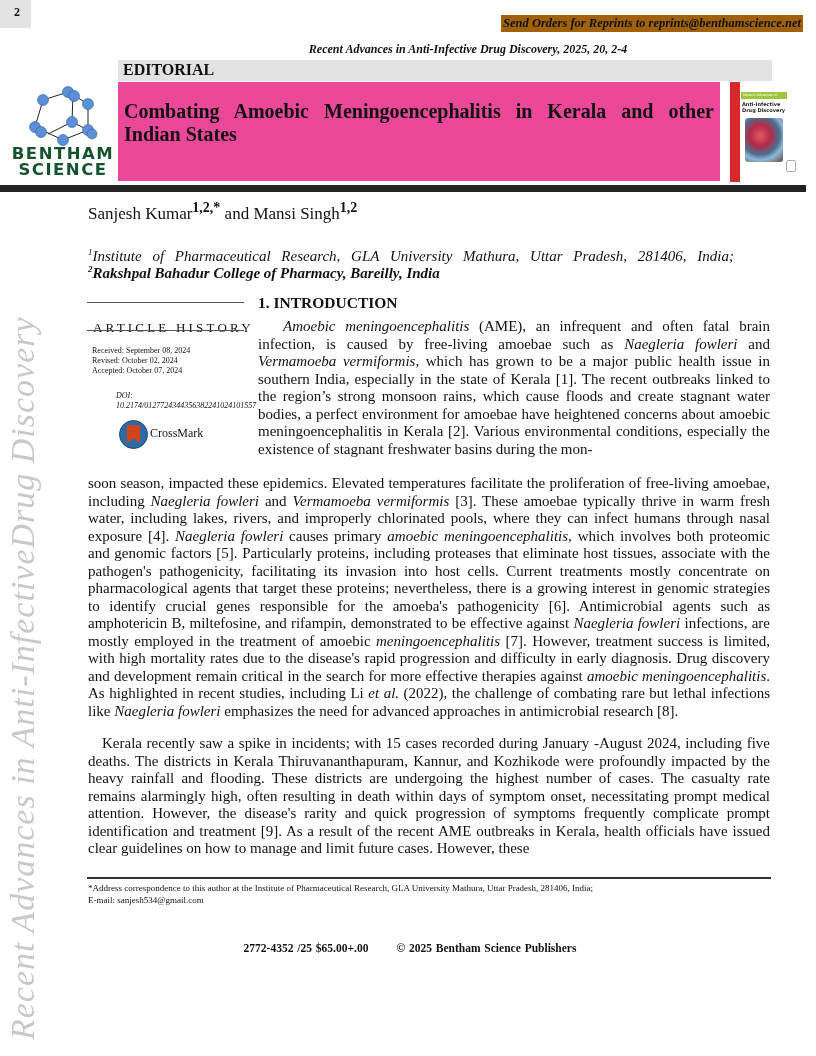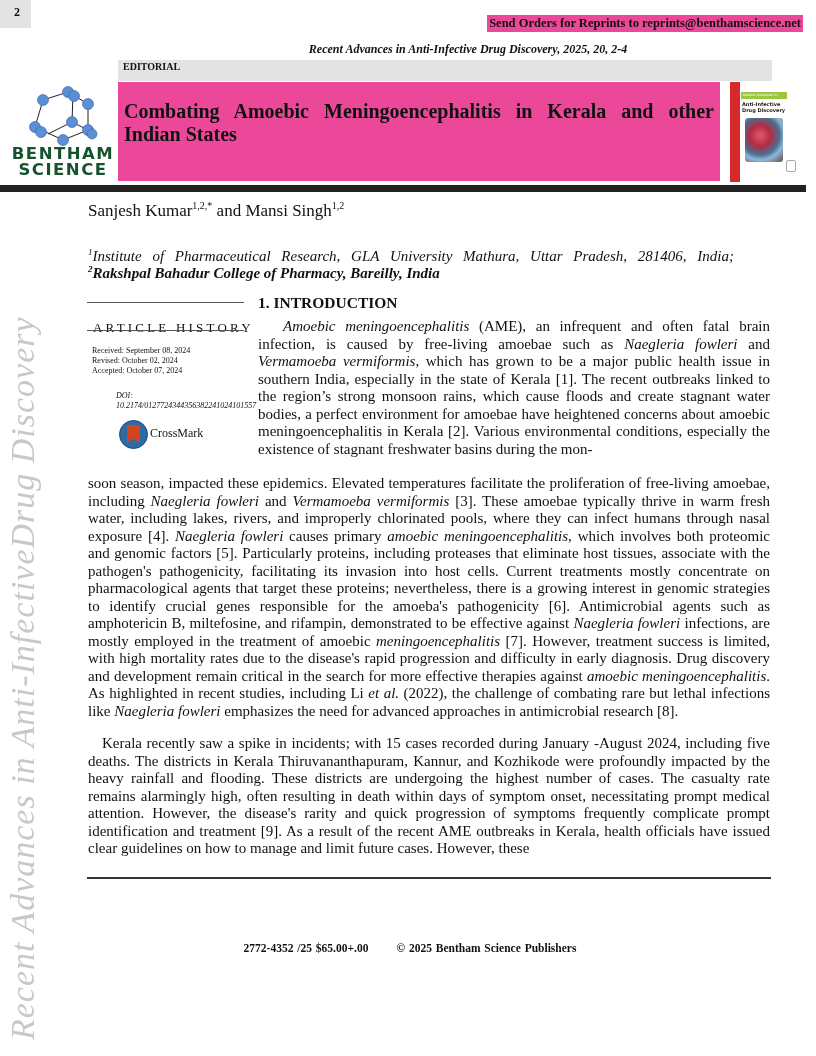--- a/index.html
+++ b/index.html
@@ -1,46 +1,46 @@
 <!DOCTYPE html>
 <html><head>
 <meta charset="utf-8">
 <style>
   html, body { margin: 0; padding: 0; background: #fff; }
   body { width: 816px; height: 1056px; position: relative; overflow: hidden;
          font-family: "Liberation Serif", serif; color: #111; }
   .abs { position: absolute; }
   .page-num { left: 0; top: 0; width: 31px; height: 28px; background: #e3e3e3;
               font-weight: bold; font-size: 12px; padding: 5px 0 0 14px; box-sizing: border-box; }
-  .reprints { right: 13px; top: 15px; background: #ec4899; font-weight: bold; 
+  .reprints { right: 13px; top: 15px; background: #a16207; font-weight: bold; font-style: italic;
               font-size: 12.5px; padding: 1px 2px; }
   .journal-line { left: 0; width: 816px; top: 42px; text-align: center; padding-left: 120px; box-sizing: border-box;
                   font-weight: bold; font-style: italic; font-size: 12px; }
   .editorial-bar { left: 118px; top: 60px; width: 654px; height: 21px; background: #e3e3e3;
-                   font-weight: bold; font-size: 10px; padding: 1px 8px 0 5px; box-sizing: border-box; }
+                   font-weight: bold; font-size: 16px; padding: 1px 8px 0 5px; box-sizing: border-box; }
   .title-box { left: 118px; top: 82px; width: 602px; height: 99px; background: #ec4899;
                box-sizing: border-box; padding: 18px 6px 0 6px; }
   .title { font-weight: bold; font-size: 20px; line-height: 23px; text-align: justify; text-align-last: left; }
   .logo { left: 8px; top: 82px; width: 108px; height: 100px; }
   .logo-text { left: 10px; top: 146px; width: 106px; font-family: "DejaVu Sans", sans-serif;
                font-weight: bold; color: #14532d; font-size: 16.5px; line-height: 16px; letter-spacing: 1.5px; text-align: center; }
   .cover { left: 723px; top: 82px; width: 88px; height: 100px; background: #fff; }
   .cover-red { left: 730px; top: 82px; width: 10px; height: 100px; background: #d7282c; }
   .cover-green { left: 741px; top: 92px; width: 46px; height: 7px; background: #9cc63b; color: #fff;
                  font-family: "DejaVu Sans", sans-serif; font-size: 3.5px; line-height: 7px; padding-left: 2px; box-sizing: border-box; }
   .cover-title { left: 742px; top: 101px; width: 50px; font-family: "DejaVu Sans", sans-serif; font-weight: bold;
                  font-size: 5px; line-height: 6px; color: #222; }
   .cover-img { left: 745px; top: 118px; width: 38px; height: 44px; border-radius: 3px;
                background: radial-gradient(circle at 40% 40%, #e45a6a 0, #b22b45 30%, #4b6f8f 55%, #8fb7d9 70%, #5e4b3a 100%); }
   .cover-small { left: 786px; top: 160px; width: 8px; height: 10px; border: 1px solid #aaa; border-radius: 2px; }
   .black-bar { left: 0; top: 185px; width: 806px; height: 7px; background: #222; }
   .sidebar-vert { left: 4px; top: 1040px; transform-origin: 0 0; transform: rotate(-90deg);
                   font-style: italic; font-size: 34px; color: #c8c8c8; white-space: nowrap; letter-spacing: 1px; }
   .authors { left: 88px; top: 200px; font-size: 17px; }
-  .authors sup { font-size: 10px; }
+  .authors sup { font-size: 14px; font-weight: bold; }
   .affil { left: 88px; top: 244px; width: 646px; font-style: italic; font-size: 15px; line-height: 17px;
            text-align: justify; text-align-last: justify; }
   .affil2 { left: 88px; top: 261px; font-style: italic; font-size: 15px; line-height: 17px; font-weight: bold; }
   .affil sup, .affil2 sup { font-size: 9px; }
   .hist-rule1 { left: 87px; top: 302px; width: 157px; height: 1px; background: #555; }
   .hist-rule2 { left: 87px; top: 330px; width: 157px; height: 1px; background: #555; }
   .hist-head { left: 93px; top: 320px; font-weight: normal; font-size: 13px; letter-spacing: 3.2px; }
   .hist-dates { left: 92px; top: 346px; font-size: 8px; line-height: 10px; }
   .hist-doi { left: 92px; top: 391px; font-size: 8px; line-height: 10px; font-style: italic; margin-left: 24px; }
   .crossmark { left: 119px; top: 420px; width: 110px; height: 28px; }
@@ -143,16 +143,18 @@
   <div class="cm-text">CrossMark</div>
 </div>
 
 <div class="abs intro-head">1. INTRODUCTION</div>
 <div class="abs p1"><i>Amoebic meningoencephalitis</i><span> (AME), an infrequent and often fatal brain infection, is caused by free-living amoebae such as </span><i>Naegleria fowleri</i><span> and </span><i>Vermamoeba vermiformis</i><span>, which has grown to be a major public health issue in southern India, especially in the state of Kerala [1]. The recent outbreaks linked to the region’s strong monsoon rains, which cause floods and create stagnant water bodies, a perfect environment for amoebae have heightened concerns about amoebic meningoencephalitis in Kerala [2]. Various environmental conditions, especially the existence of stagnant freshwater basins during the mon-</span></div>
 <div class="abs p1b"><span>soon season, impacted these epidemics. Elevated temperatures facilitate the proliferation of free-living amoebae, including </span><i>Naegleria fowleri</i><span> and </span><i>Vermamoeba vermiformis</i><span> [3]. These amoebae typically thrive in warm fresh water, including lakes, rivers, and improperly chlorinated pools, where they can infect humans through nasal exposure [4]. </span><i>Naegleria fowleri</i><span> causes primary </span><i>amoebic meningoencephalitis</i><span>, which involves both proteomic and genomic factors [5]. Particularly proteins, including proteases that eliminate host tissues, associate with the pathogen's pathogenicity, facilitating its invasion into host cells. Current treatments mostly concentrate on pharmacological agents that target these proteins; nevertheless, there is a growing interest in genomic strategies to identify crucial genes responsible for the amoeba's pathogenicity [6]. Antimicrobial agents such as amphotericin B, miltefosine, and rifampin, demonstrated to be effective against </span><i>Naegleria fowleri</i><span> infections, are mostly employed in the treatment of amoebic </span><i>meningoencephalitis</i><span> [7]. However, treatment success is limited, with high mortality rates due to the disease's rapid progression and difficulty in early diagnosis. Drug discovery and development remain critical in the search for more effective therapies against </span><i>amoebic meningoencephalitis</i><span>. As highlighted in recent studies, including Li </span><i>et al.</i><span> (2022), the challenge of combating rare but lethal infections like </span><i>Naegleria fowleri</i><span> emphasizes the need for advanced approaches in antimicrobial research [8].</span></div>
 <div class="abs p2">Kerala recently saw a spike in incidents; with 15 cases recorded during January -August 2024, including five deaths. The districts in Kerala Thiruvananthapuram, Kannur, and Kozhikode were profoundly impacted by the heavy rainfall and flooding. These districts are undergoing the highest number of cases. The casualty rate remains alarmingly high, often resulting in death within days of symptom onset, necessitating prompt medical attention. However, the disease's rarity and quick progression of symptoms frequently complicate prompt identification and treatment [9]. As a result of the recent AME outbreaks in Kerala, health officials have issued clear guidelines on how to manage and limit future cases. However, these</div>
 
 <div class="abs foot-rule"></div>
 <div class="abs footnote">
+  <div>*Address correspondence to this author at the Institute of Pharmaceutical Research, GLA University Mathura, Uttar Pradesh, 281406, India;</div>
+  <div>E-mail: sanjesh534@gmail.com</div>
 </div>
 <div class="abs copyright">
   <span>2772-4352 /25 $65.00+.00</span><span>© 2025 Bentham Science Publishers</span>
 </div>
 
 </body></html>

